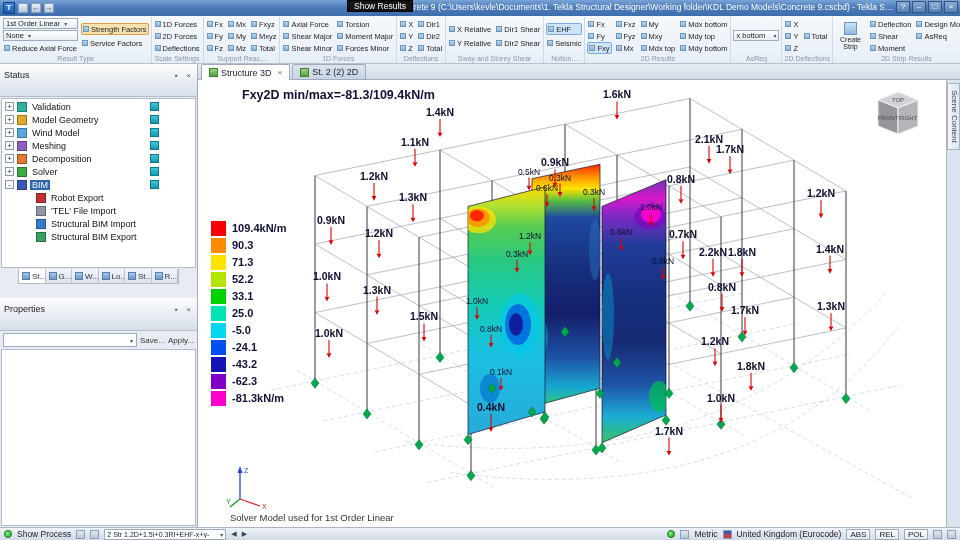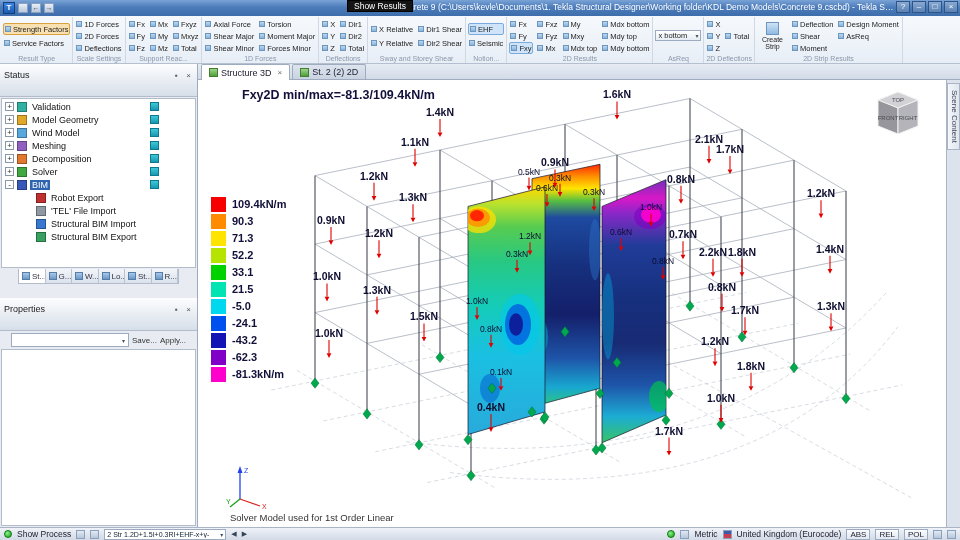--- a/index.html
+++ b/index.html
@@ -57,40 +57,40 @@
   .ti-bim{background:#3858b8}.ti-robot{background:#c03030}.ti-tel{background:#9098a4}
   .ti-bim-import{background:#3878d0}.ti-bim-export{background:#38a060}
   .tlabel{padding:0 2px;white-space:nowrap;overflow:hidden}
   .tlabel.sel{background:#2f64b0;color:#fff}
   .tbadge{position:absolute;right:36px;width:9px;height:9px;background:linear-gradient(#3ec8d8,#1898b0);border:1px solid #0e7890}
   .ptabs{display:flex;height:15px;margin:0 18px;background:#dfe5ee;border:1px solid #b2bccb;border-top:none;flex:none}
   .ptab{flex:1;display:flex;align-items:center;gap:2px;padding:0 3px;font-size:8px;border-right:1px solid #b9c3d1;background:linear-gradient(#f2f5f9,#dbe2ec);overflow:hidden;white-space:nowrap;color:#334}
   .ptab.active{background:#fff}
   .ptico{width:8px;height:8px;background:linear-gradient(#a8c8e8,#6898c8);border:1px solid #587ca8;flex:none}
   .props{flex:1;display:flex;flex-direction:column;margin-top:14px;min-height:0}
-  .ptools{height:18px;display:flex;align-items:center;gap:3px;padding:2px 11px;flex:none}
+  .ptools{height:18px;display:flex;align-items:center;gap:3px;padding:2px 3px;flex:none}
   .pselect{flex:1;height:14px;border:1px solid #9cabc0;background:#fff;display:flex;align-items:center;justify-content:flex-end;padding:0 3px;font-size:7px;color:#456}
   .pbtn{font-size:8px;color:#333;white-space:nowrap}
   .pbody{flex:1;background:#fff;border:1px solid #b2bccb;margin:0 1px 1px}
 
   
   .canvascol{flex:1;display:flex;flex-direction:column;min-width:0}
   .doctabs{height:16px;background:linear-gradient(#e7ecf3,#d2dbe8);display:flex;align-items:flex-end;padding:1px 0 0 3px;border-bottom:1px solid #9fabbe;gap:2px;flex:none}
   .dtab{height:15px;display:flex;align-items:center;gap:3px;padding:0 7px;font-size:9px;color:#223;background:linear-gradient(#dde4ee,#c9d3e1);border:1px solid #9fabbe;border-bottom:none;border-radius:2px 2px 0 0}
   .dtab.active{background:#fff;height:16px;margin-bottom:-1px;z-index:2}
   .dtico{width:9px;height:9px;background:linear-gradient(#9fd48a,#4f9f3a);border:1px solid #3f7f2e;flex:none}
   .dtclose{font-size:8px;color:#667;margin-left:3px}
   .vpwrap{flex:1;display:flex;min-height:0}
   .viewport{flex:1;position:relative;background:#fff;overflow:hidden}
   .scene-svg{position:absolute;inset:0;width:100%;height:100%}
   .scenestrip{width:14px;flex:none;background:#dde3ec;border-left:1px solid #aab4c4;position:relative}
   .scenetab{position:absolute;top:3px;left:0;width:13px;padding:6px 0;background:linear-gradient(90deg,#f4f7fb,#dfe6ef);border:1px solid #aab4c4;font-size:8px;color:#445;writing-mode:vertical-rl;text-align:center}
 
   .result-title{position:absolute;left:44px;top:8px;font-size:12.5px;font-weight:bold;color:#10103a;white-space:nowrap}
-  .legend{position:absolute;left:13px;top:116px}
+  .legend{position:absolute;left:13px;top:140px}
   .lrow{display:flex;align-items:center;height:16px;margin-bottom:1px}
   .lsw{width:15px;height:15px;flex:none}
   .lval{margin-left:6px;font-size:11px;font-weight:bold;color:#10103a;white-space:nowrap}
   .solver-note{position:absolute;left:32px;bottom:4px;font-size:9.5px;color:#333;white-space:nowrap}
   .viewcube{position:absolute;right:16px;top:4px;width:64px;height:64px}
   .triad{position:absolute;left:28px;bottom:16px;width:44px;height:50px}
 
   
   .gline{stroke:#c6ccd6;stroke-width:0.7;stroke-dasharray:4 3;fill:none}
   .beam{stroke:#a8b0bc;stroke-width:0.8}
@@ -131,20 +131,34 @@
       <span class="wbtn">–</span>
       <span class="wbtn">□</span>
       <span class="wbtn">×</span>
     </div>
   </div>
 
 
   <div class="ribbon">
       <div class="rgroup">
         <div class="rbody">
+          <div class="rcol">
+            <div class="rcell kdd">
+              <span class="txt">1st Order Linear</span>
+              <span class="dd">▾</span>
+            </div>
+            <div class="rcell kdd">
+              <span class="txt">None</span>
+              <span class="dd">▾</span>
+            </div>
+            <div class="rcell">
+              <span class="ric"></span>
+              <span class="txt">Reduce Axial Force</span>
+            </div>
+          </div>
           <div class="rcol center">
             <div class="rcell selo">
               <span class="ric"></span>
               <span class="txt">Strength Factors</span>
             </div>
             <div class="rcell">
               <span class="ric"></span>
               <span class="txt">Service Factors</span>
             </div>
           </div>
@@ -1058,21 +1072,21 @@
               <div class="lrow">
                 <span class="lsw" style="background: rgb(180, 228, 0);"></span>
                 <span class="lval">52.2</span>
               </div>
               <div class="lrow">
                 <span class="lsw" style="background: rgb(0, 210, 0);"></span>
                 <span class="lval">33.1</span>
               </div>
               <div class="lrow">
                 <span class="lsw" style="background: rgb(0, 228, 180);"></span>
-                <span class="lval">21.5</span>
+                <span class="lval">25.0</span>
               </div>
               <div class="lrow">
                 <span class="lsw" style="background: rgb(0, 216, 240);"></span>
                 <span class="lval">-5.0</span>
               </div>
               <div class="lrow">
                 <span class="lsw" style="background: rgb(0, 80, 240);"></span>
                 <span class="lval">-24.1</span>
               </div>
               <div class="lrow">

